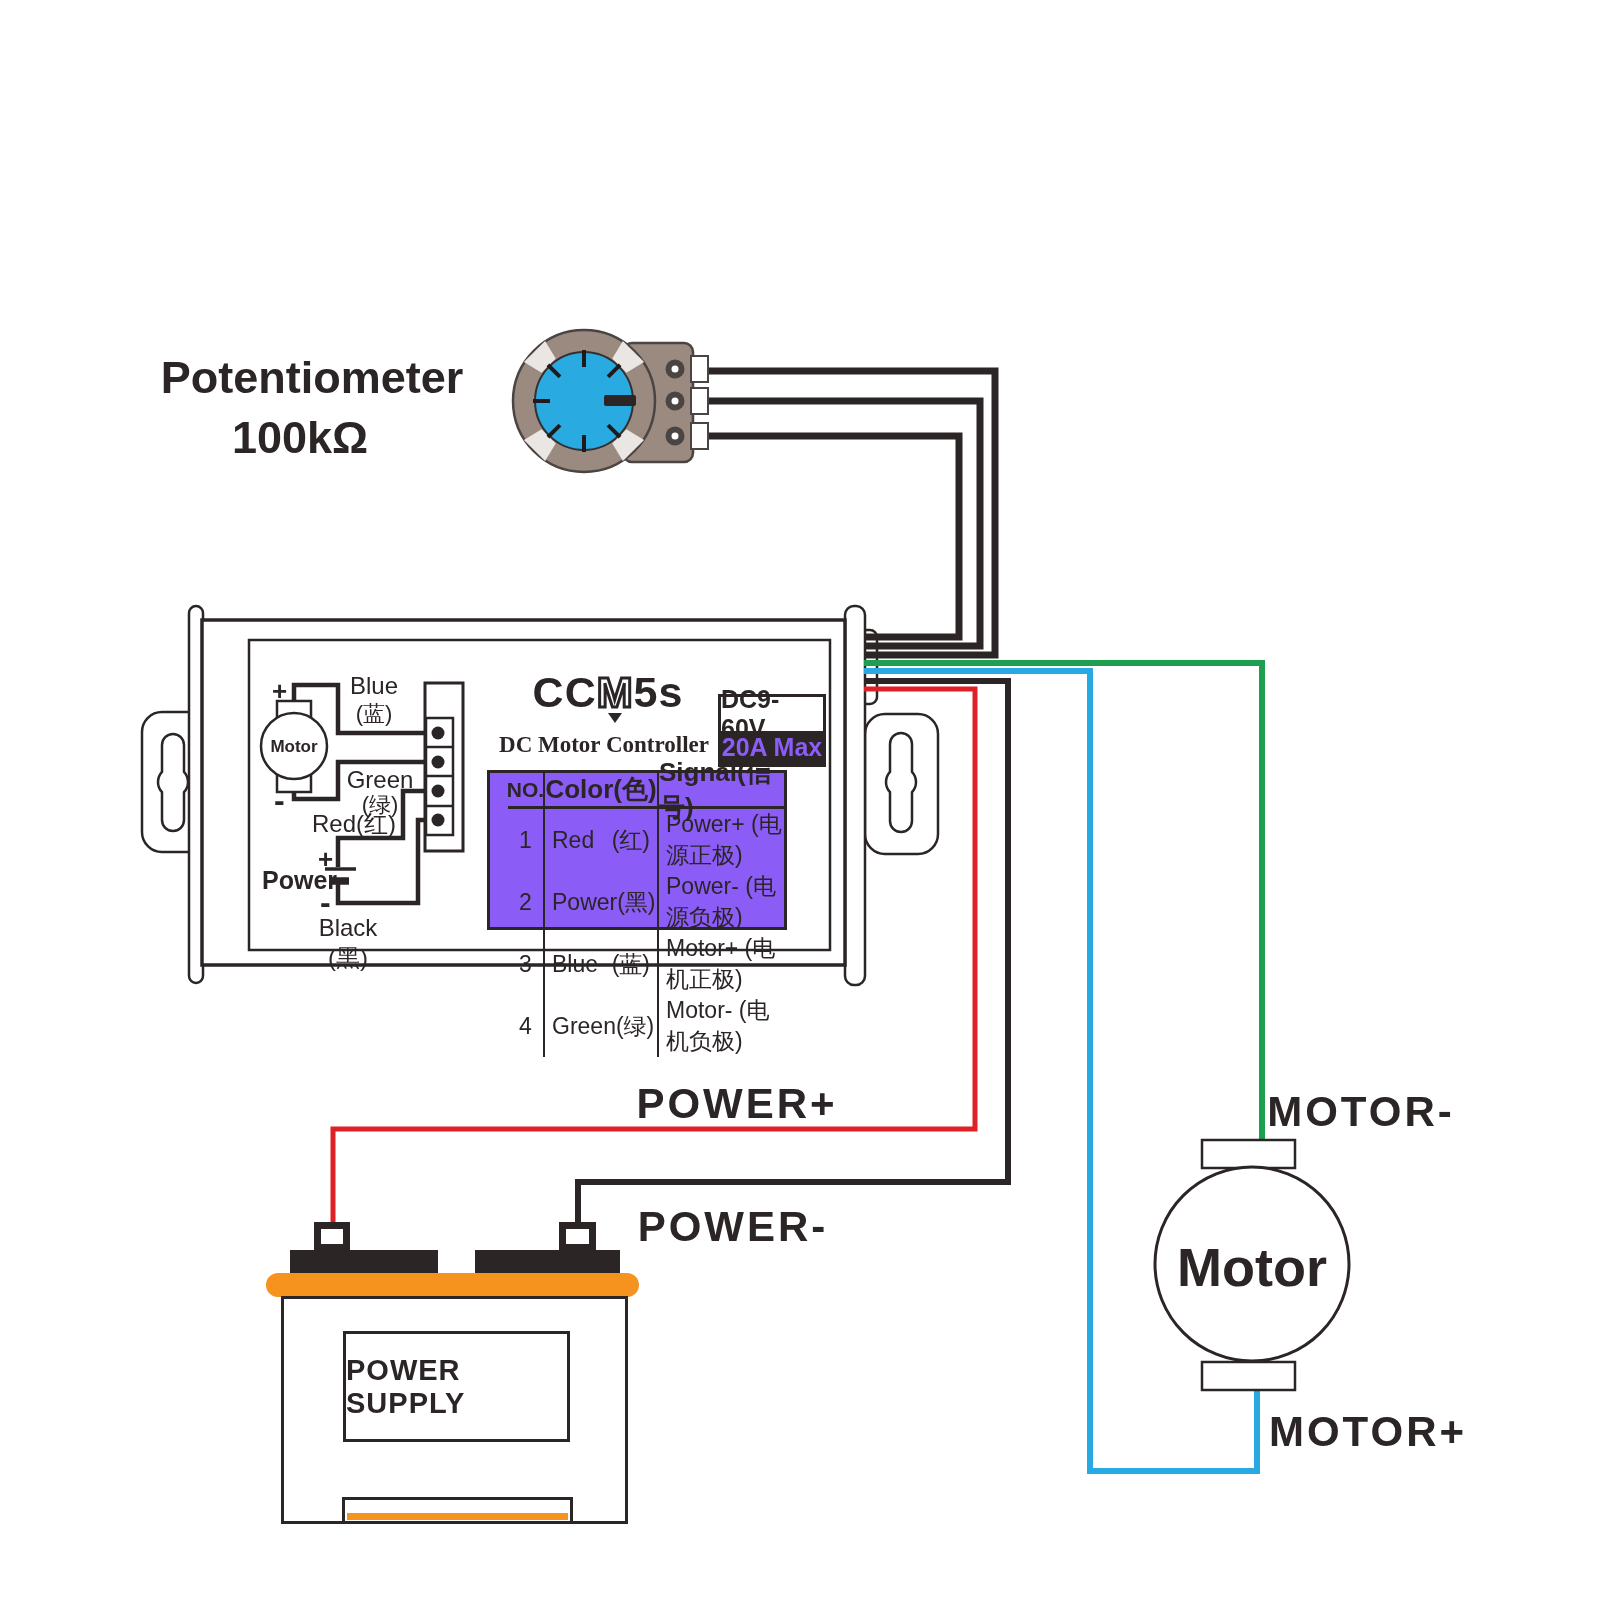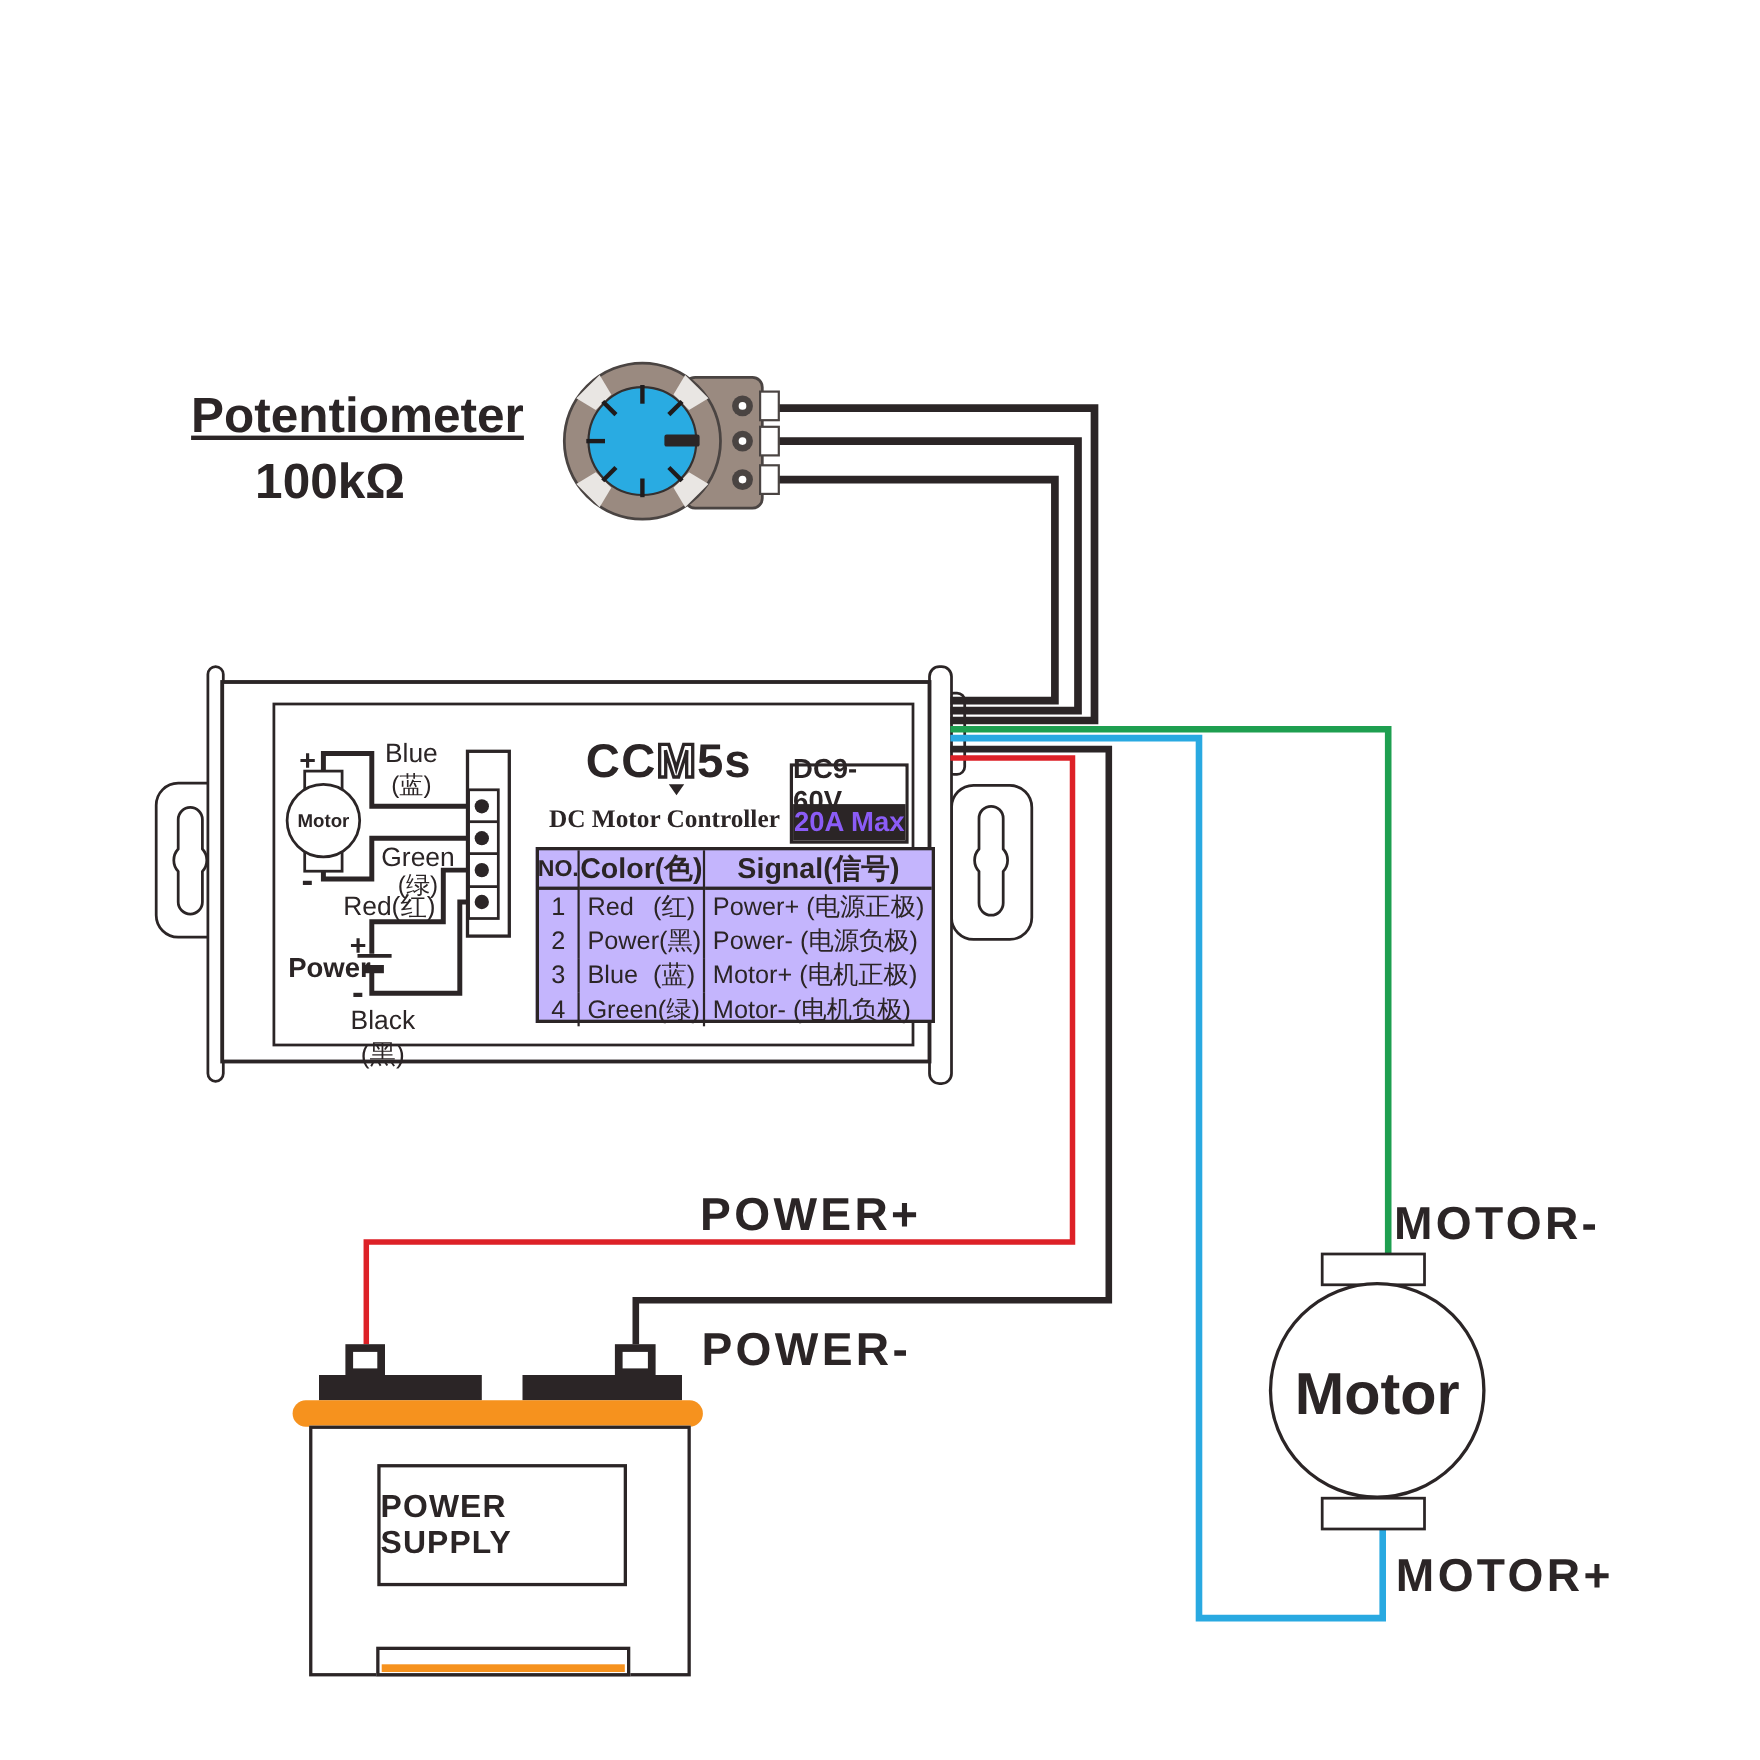--- a/index.html
+++ b/index.html
@@ -19,22 +19,22 @@
   .brand .m-arrow{position:absolute;left:50%;bottom:-7px;transform:translateX(-50%);
      width:0;height:0;border-left:7px solid transparent;border-right:7px solid transparent;
      border-top:10px solid #2b2526;}
   .subtitle{font-family:"Liberation Serif",serif;font-weight:bold;font-size:23px;}
   .badge{width:108px;border:3.5px solid var(--ink,#2b2526);box-sizing:border-box;}
   .badge .v{height:34px;display:flex;align-items:center;justify-content:center;
      font-size:25px;font-weight:bold;background:#fff;}
   .badge .c{height:33px;display:flex;align-items:center;justify-content:center;
      font-size:25px;font-weight:bold;background:var(--ink,#2b2526);color:#8b5cf6;}
   
-  .sigtable{width:363px;height:160px;border:3px solid var(--ink,#2b2526);box-sizing:border-box;
-     display:grid;grid-template-columns:37px 114px 1fr;grid-template-rows:36px 1fr;background:#c4b5fd;}
+  .sigtable{width:300px;height:160px;border:3px solid var(--ink,#2b2526);box-sizing:border-box;
+     display:grid;grid-template-columns:37px 114px 1fr;grid-template-rows:36px 1fr;background:#8b5cf6;padding-left:18px;}
   .sigtable .hd{display:flex;align-items:center;justify-content:center;font-weight:bold;
      border-bottom:3px solid var(--ink,#2b2526);}
   .sigtable .hd.no{font-size:21px;border-right:2.5px solid var(--ink,#2b2526);}
   .sigtable .hd.co{font-size:26px;border-right:2.5px solid var(--ink,#2b2526);}
   .sigtable .hd.si{font-size:26px;}
   .tbody{grid-column:1 / 4;display:grid;grid-template-columns:37px 114px 1fr;}
   .trow{display:contents;}
   .tc{display:flex;align-items:center;font-size:23px;}
   .tc.no{justify-content:center;border-right:2.5px solid var(--ink,#2b2526);}
   .tc.co{justify-content:space-between;padding:0 7px;border-right:2.5px solid var(--ink,#2b2526);box-sizing:border-box;}
@@ -143,21 +143,21 @@
     </g>
 
     <g>
       <rect x="1202" y="1140" width="93" height="28" fill="#fff" stroke="#2b2526" stroke-width="2.5"></rect>
       <rect x="1202" y="1362" width="93" height="28" fill="#fff" stroke="#2b2526" stroke-width="2.5"></rect>
       <circle cx="1252" cy="1264" r="97" fill="#fff" stroke="#2b2526" stroke-width="3"></circle>
     </g>
   </svg>
 
 
-  <div class="abs ctr potlbl" style="left:125px;top:352px;width:400px;text-decoration:underline;">Potentiometer</div>
+  <div class="abs ctr potlbl" style="left:112px;top:352px;width:400px;">Potentiometer</div>
   <div class="abs ctr potlbl" style="left:120px;top:412px;width:360px;">100kΩ</div>
 
   <div class="abs ctr smlbl" style="left:334px;top:672px;width:80px;">Blue</div>
   <div class="abs ctr cnlbl" style="left:334px;top:699px;width:80px;">(蓝)</div>
   <div class="abs ctr smlbl" style="left:338px;top:766px;width:84px;">Green</div>
   <div class="abs ctr cnlbl" style="left:338px;top:790px;width:84px;">(绿)</div>
   <div class="abs ctr smlbl" style="left:310px;top:808px;width:88px;">Red(红)</div>
   <div class="abs ctr smlbl" style="left:298px;top:914px;width:100px;">Black (黑)</div>
 
   <div class="abs sign" style="left:272px;top:678px;">+</div>

